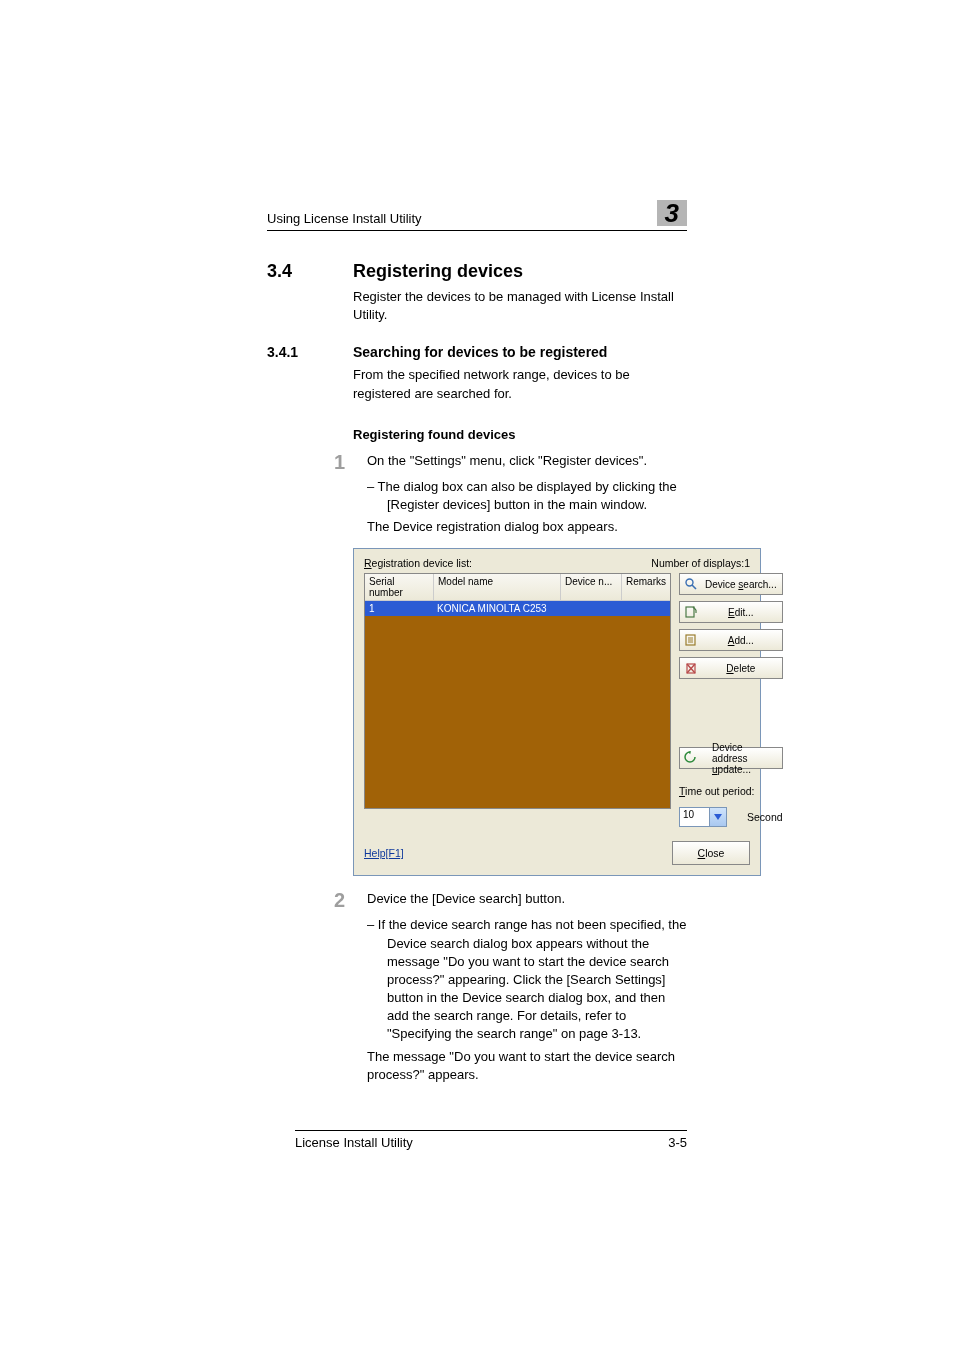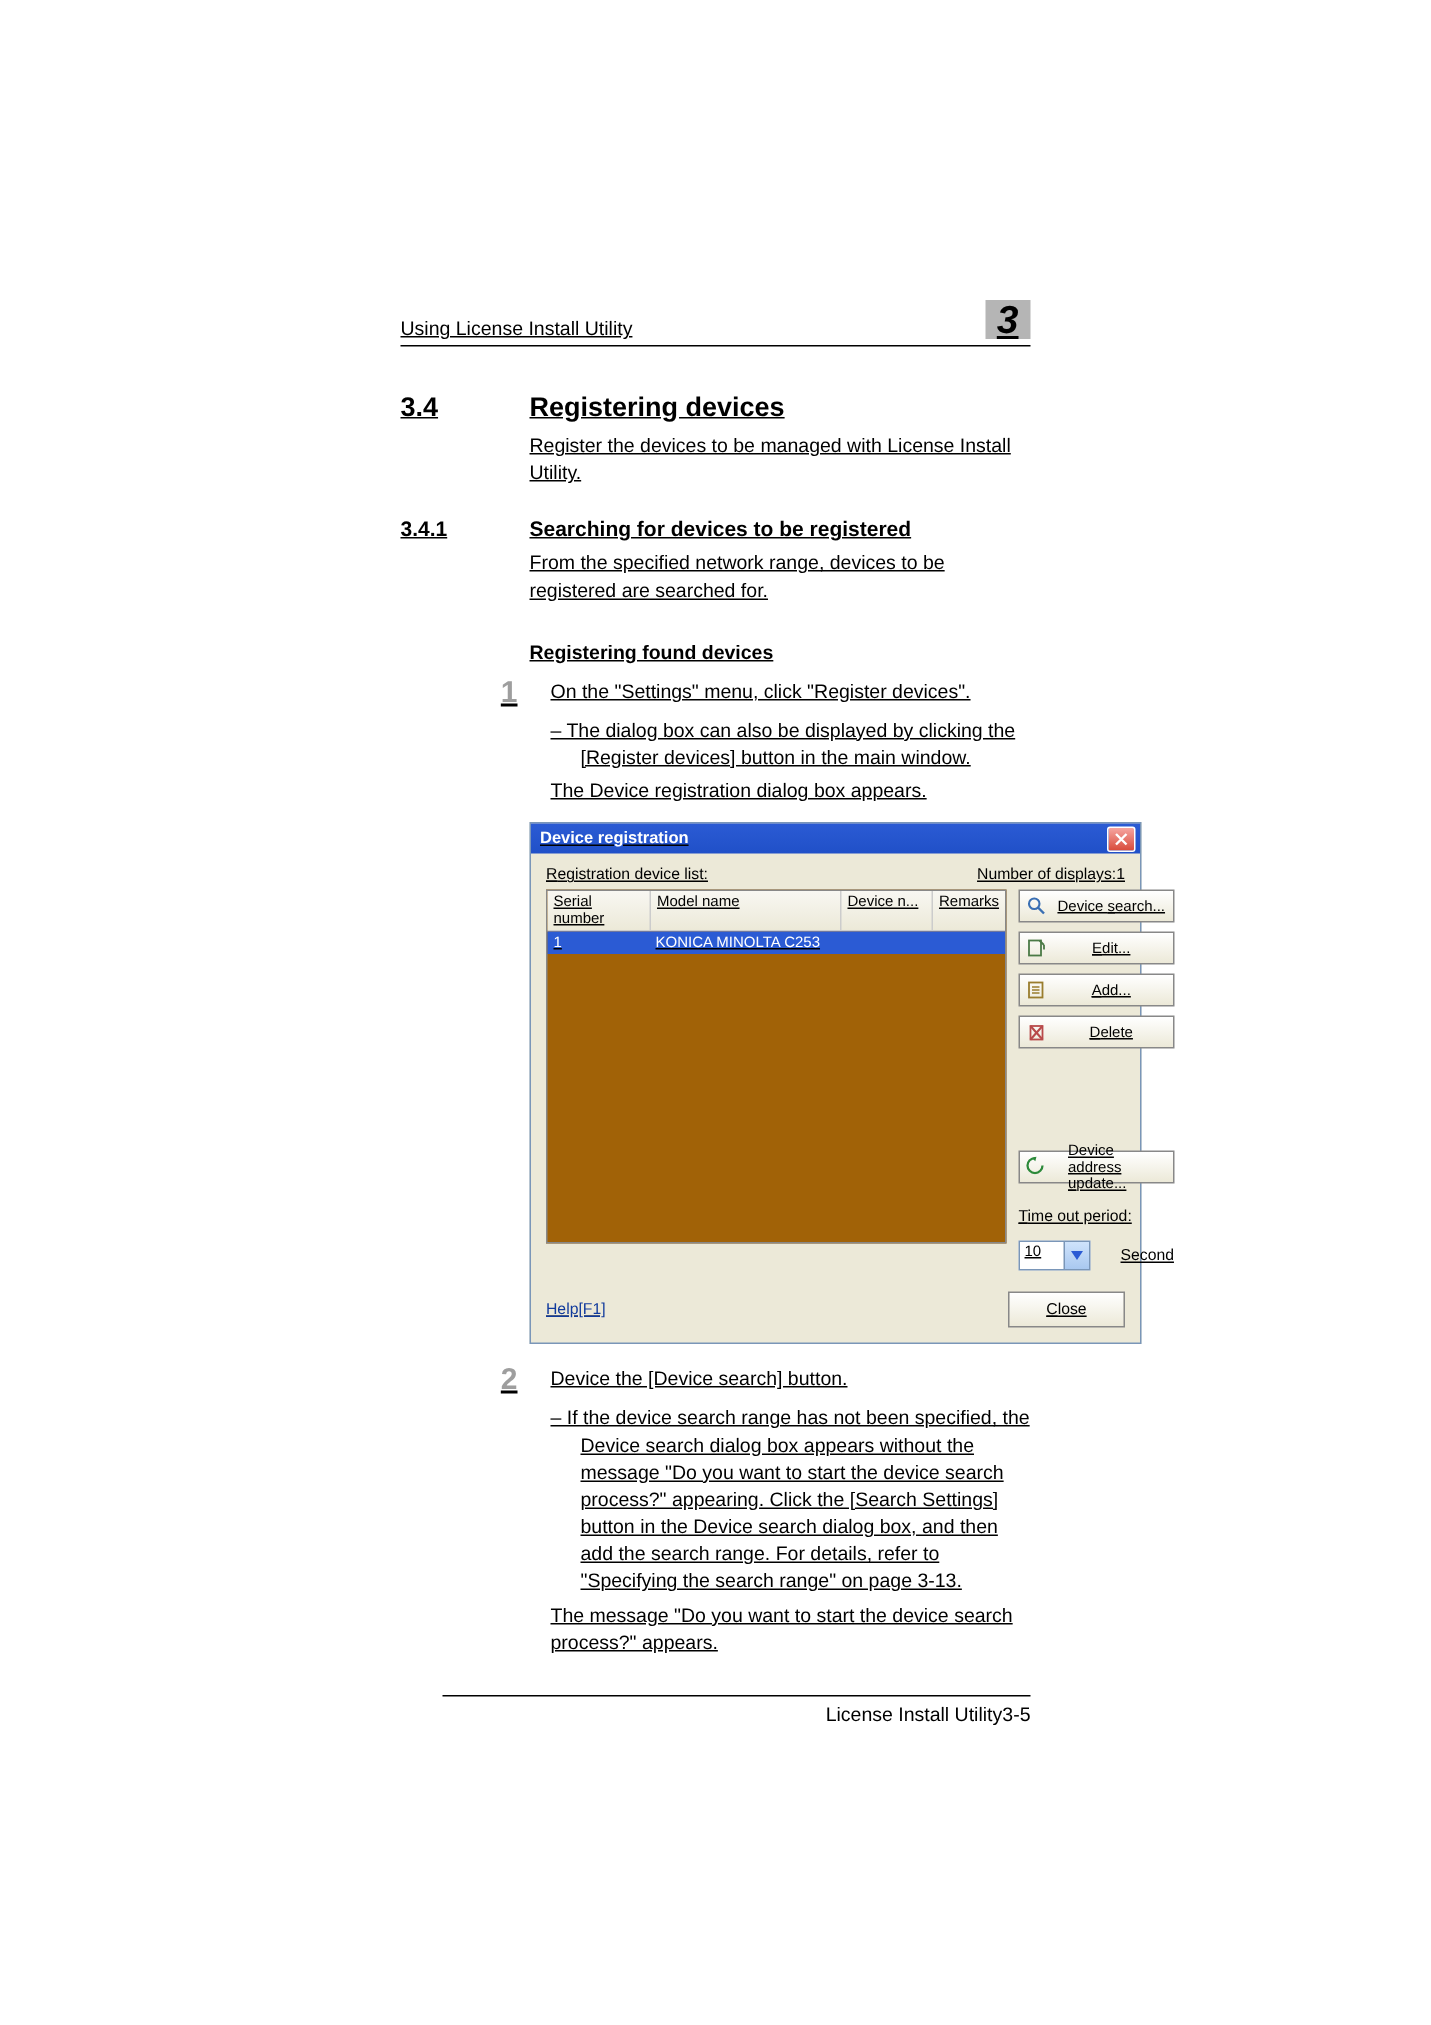--- a/index.html
+++ b/index.html
@@ -1,16 +1,16 @@
 <!DOCTYPE html>
 <html><head>
 <meta charset="utf-8">
 <style>
   html,body{margin:0;padding:0;background:#fff;}
-  .page{width:790px;height:1350px;margin:0 auto;position:relative;font-family:Arial,Helvetica,sans-serif;color:#000;text-decoration:underline;}
+  .page{width:790px;height:1350px;margin:0 auto;position:relative;font-family:Arial,Helvetica,sans-serif;color:#000;}
   .content{padding:200px 185px 0 185px;}
   .head-row{display:flex;align-items:flex-end;justify-content:space-between;border-bottom:1px solid #000;padding-bottom:4px;margin-bottom:30px;}
   .running-head{font-size:13px;}
   .chapnum-box{background:#b5b5b5;padding:0 8px 0 8px;display:flex;align-items:flex-end;height:26px;}
   .chapnum{font-size:26px;font-weight:bold;font-style:italic;color:#000;line-height:1;}
   .sect-row{display:flex;gap:36px;margin-bottom:6px;}
   .sect-num{font-size:18px;font-weight:bold;width:50px;}
   .sect-title{font-size:18px;font-weight:bold;}
   .subsect-row{display:flex;gap:36px;margin:20px 0 6px 0;}
   .subsect-num{font-size:14px;font-weight:bold;width:50px;}
@@ -48,21 +48,21 @@
   .upd-btn{display:flex;align-items:center;gap:16px;border:1px solid #888;background:linear-gradient(to bottom,#fff,#ece9d8);height:20px;padding:0 4px;font-size:10px;cursor:pointer;}
   .timeout-row{display:flex;align-items:center;gap:20px;margin-top:4px;}
   .combo{display:flex;border:1px solid #7a96b8;height:18px;width:46px;background:#fff;}
   .combo-val{flex:1;font-size:10px;padding:1px 3px;}
   .combo-btn{width:16px;background:linear-gradient(to bottom,#cfe3fb,#a9c8f0);display:flex;align-items:center;justify-content:center;border-left:1px solid #7a96b8;}
   .dlg-foot{display:flex;justify-content:space-between;align-items:center;margin-top:14px;}
   .help-link{color:#103a9c;text-decoration:underline;font-size:10.5px;cursor:pointer;}
   .close-btn{border:1px solid #888;background:linear-gradient(to bottom,#fff,#ece9d8);height:22px;width:76px;font-size:10.5px;text-align:center;display:flex;align-items:center;justify-content:center;cursor:pointer;}
   .underline-letter{text-decoration:underline;}
   .footer{position:absolute;left:185px;right:185px;bottom:200px;}
-  .foot-line{border-top:1px solid #000;padding-top:4px;display:flex;justify-content:flex-end;font-size:13px;margin-left:28px;}
+  .foot-line{border-top:1px solid #000;padding-top:4px;display:flex;justify-content:space-between;font-size:13px;margin-left:28px;}
 </style>
 </head>
 <body>
 
 <div class="page">
   <div class="content">
 
     <div class="head-row">
       <span class="running-head">Using License Install Utility</span>
       <span class="chapnum-box">
@@ -85,28 +85,20 @@
     <div class="subhead">Registering found devices</div>
 
     <div class="step-row">
       <span class="step-num">1</span>
       <span style="font-size:13px;line-height:1.4;">On the "Settings" menu, click "Register devices".</span>
     </div>
     <div class="step-bullet">–   The dialog box can also be displayed by clicking the [Register devices] button in the main window.</div>
     <div class="step-after">The Device registration dialog box appears.</div>
 
     <div class="dialog">
-      <div class="dlg-titlebar">
-        <span class="dlg-title">Device registration</span>
-        <span class="dlg-close">
-          <svg width="9" height="9" viewBox="0 0 9 9">
-              <path d="M1 1 L8 8 M8 1 L1 8" stroke="#fff" stroke-width="1.6"></path>
-            </svg>
-        </span>
-      </div>
       <div class="dlg-body">
         <div class="dlg-top">
           <span><span class="underline-letter">R</span><span>egistration device list:</span></span>
           <span>Number of displays:1</span>
         </div>
         <div class="dlg-main">
           <div class="listbox">
             <div class="list-header">
               <div class="col-serial">Serial number</div>
               <div class="col-model">Model name</div>

